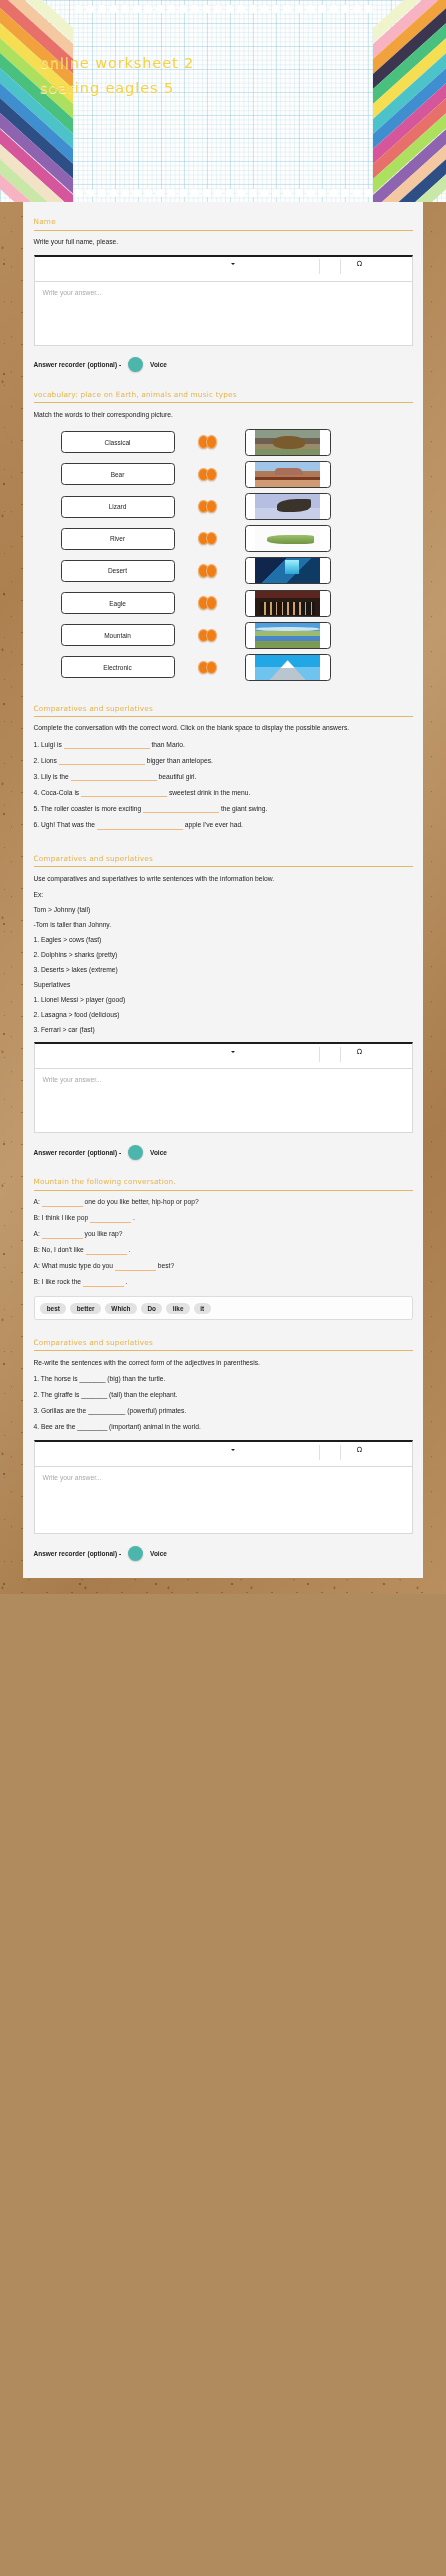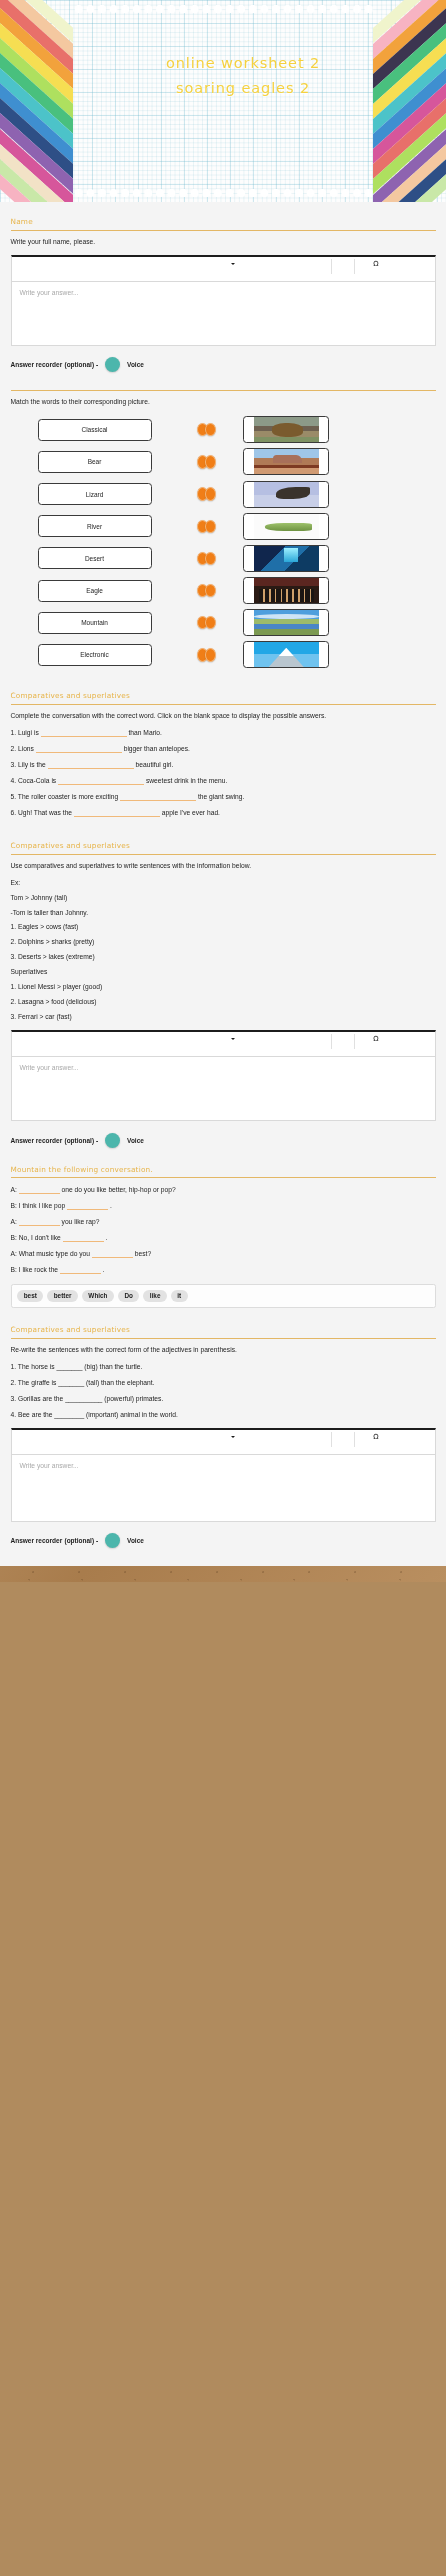--- a/index.html
+++ b/index.html
@@ -70,36 +70,36 @@
     position:absolute; left:73px; right:73px; height: 8.1px;
     background-image: radial-gradient(circle at 5.8px 4.1px, #ffffff 0 4.1px, transparent 4.4px);
     background-size: 11.6px 8.1px; background-repeat: repeat-x;
     z-index: 3;
   }
   .banner-scallop-top { top: 4.6px; }
   .banner-scallop-bot { bottom: 4.6px; }
 
   .banner-title {
     position: relative; z-index: 4;
-    text-align: center;
+    text-align: left;
     padding-top: 51px;
     color: #f5d13f;
     font-family: "DejaVu Sans", sans-serif;
     font-size: 14.5px;
     letter-spacing: 0.9px;
     line-height: 1.7;
     text-shadow: 0 0.6px 0 rgba(255,255,255,.7);
     padding-left: 40px;
   }
   .banner-title span { display:block; }
 
   
   .sheet {
     background: #f4f4f4;
-    margin: 0 0;
+    margin: 0 23px;
     padding: 9.3px 10.5px 15px 10.5px;
     position: relative;
     z-index: 2;
   }
 
   .section { padding: 5.8px 0 2.3px 0; }
   .sec-title {
     font-family: "DejaVu Sans", sans-serif;
     color: #e7b44a;
     font-size: 7.3px;
@@ -310,21 +310,21 @@
       <i style="top:177px;background:#f4c8a0"></i>
         <i style="top:192px;background:#2e4f86"></i>
       <i style="top:207px;background:#c9e8a8"></i>
     </div>
 
     <div class="banner-scallop-top"></div>
     <div class="banner-scallop-bot"></div>
 
     <div class="banner-title">
       <span>online worksheet 2</span>
-      <span>soaring eagles 2</span>
+      <span>soaring eagles 5</span>
     </div>
   </div>
 
   <div class="sheet">
 
     <div class="section">
       <div class="sec-title">Name</div>
       <div class="sec-rule"></div>
       <div class="instr">Write your full name, please.</div>
 
@@ -342,20 +342,21 @@
         <span class="recorder-label">Answer recorder</span>
         <span class="recorder-label opt" style="margin-left:2.3px">(optional) -</span>
         <span class="mic-btn"></span>
         <span class="recorder-voice">Voice</span>
       </div>
     </div>
 
     <div class="sec-gap"></div>
 
     <div class="section">
+      <div class="sec-title">vocabulary: place on Earth, animals and music types</div>
       <div class="sec-rule"></div>
       <div class="instr">Match the words to their corresponding picture.</div>
 
       <div class="match-list">
 
         <div class="match-row">
           <div class="match-left">
             <div class="word-card">Classical</div>
             <span class="dot on-left"></span>
           </div>

